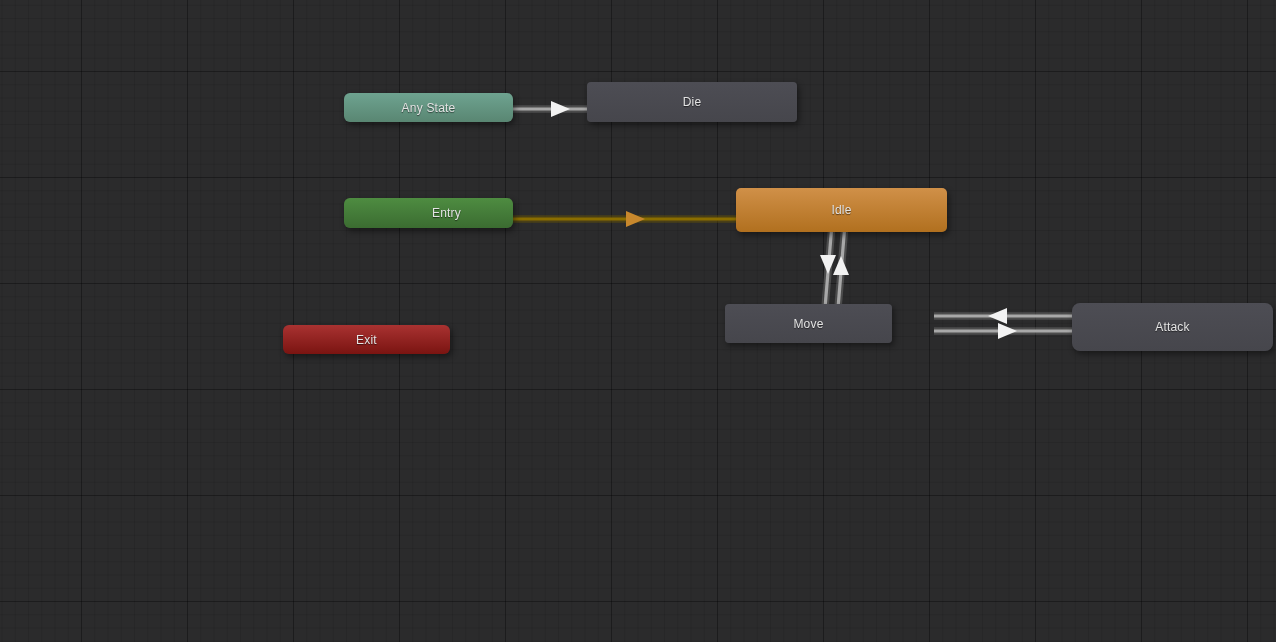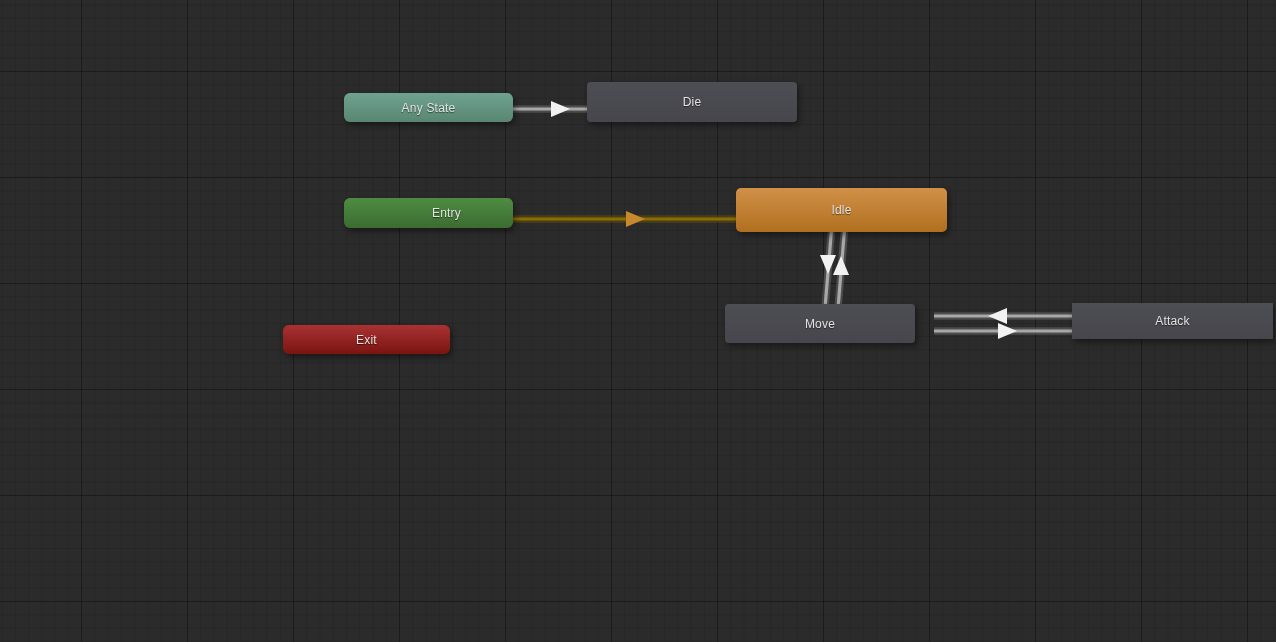--- a/index.html
+++ b/index.html
@@ -97,20 +97,20 @@
       </div>
       <div class="node" style="left: 344px; top: 198px; width: 169px; height: 30px; border-radius: 6px; background: linear-gradient(rgb(78, 140, 65), rgb(59, 108, 49)); padding-left: 36px;">
         <span>Entry</span>
       </div>
       <div class="node" style="left: 736px; top: 188px; width: 211px; height: 44px; border-radius: 5px; background: linear-gradient(rgb(208, 144, 72), rgb(177, 112, 31));">
         <span>Idle</span>
       </div>
       <div class="node" style="left: 283px; top: 325px; width: 167px; height: 29px; border-radius: 6px; background: linear-gradient(rgb(169, 50, 49), rgb(122, 20, 17));">
         <span>Exit</span>
       </div>
-      <div class="node" style="left: 725px; top: 304px; width: 190px; height: 39px; border-radius: 4px; background: linear-gradient(rgb(77, 77, 84), rgb(70, 70, 76));">
+      <div class="node" style="left: 725px; top: 304px; width: 167px; height: 39px; border-radius: 4px; background: linear-gradient(rgb(77, 77, 84), rgb(70, 70, 76));">
         <span>Move</span>
       </div>
-      <div class="node" style="left: 1072px; top: 303px; width: 201px; height: 36px; border-radius: 0; background: linear-gradient(rgb(77, 77, 84), rgb(70, 70, 76));">
+      <div class="node" style="left: 1072px; top: 303px; width: 201px; height: 48px; border-radius: 8px; background: linear-gradient(rgb(77, 77, 84), rgb(70, 70, 76));">
         <span>Attack</span>
       </div>
     </div>
 </div>
 
 </body></html>

